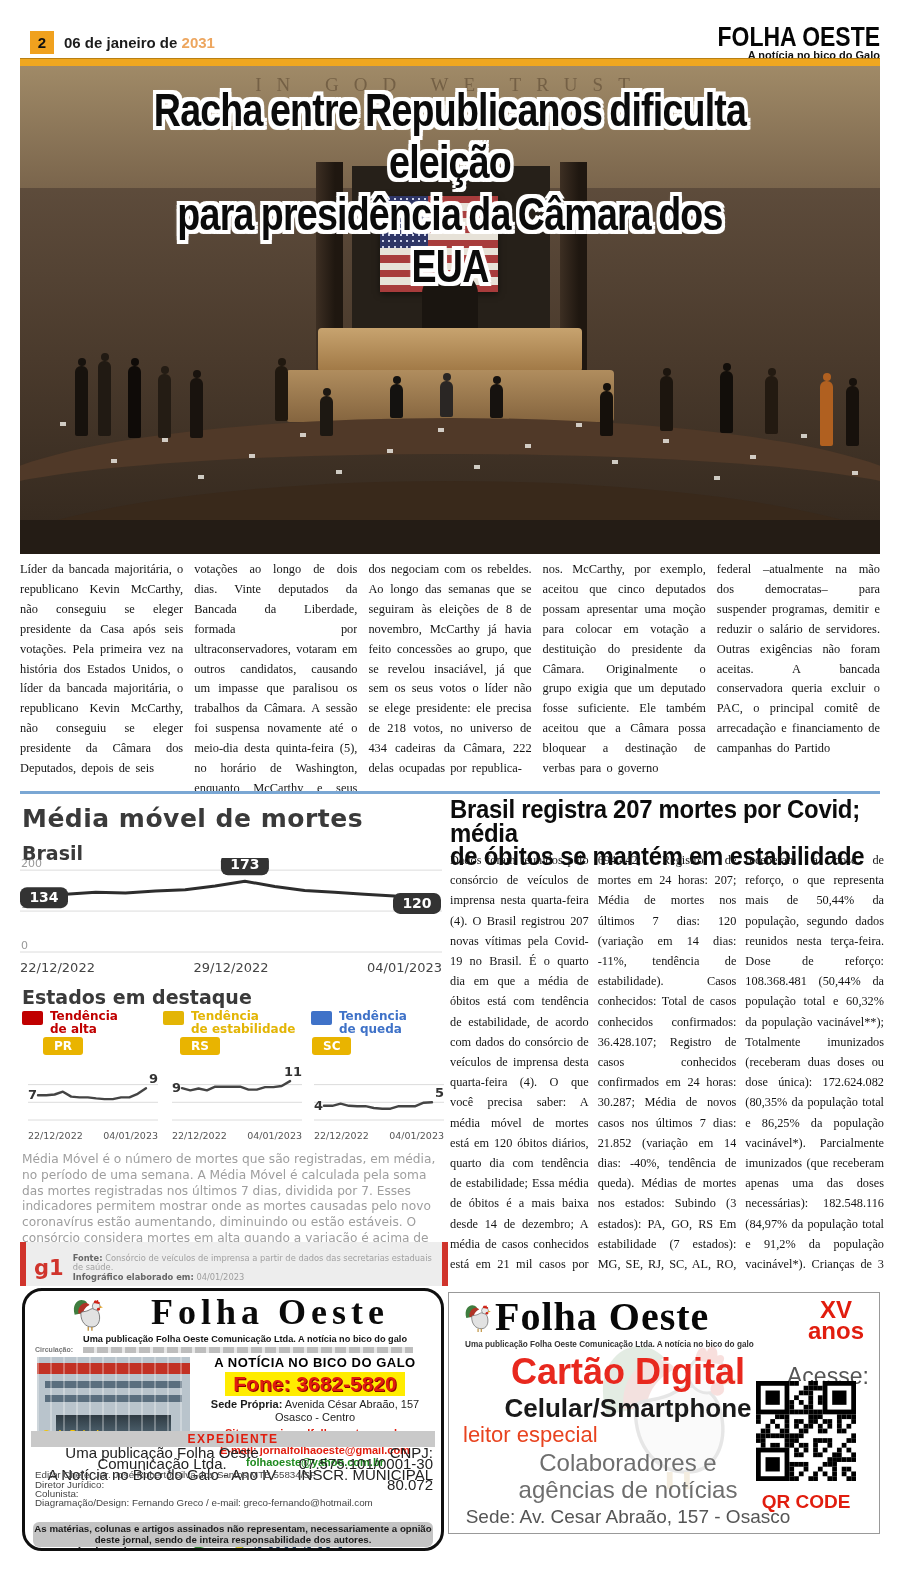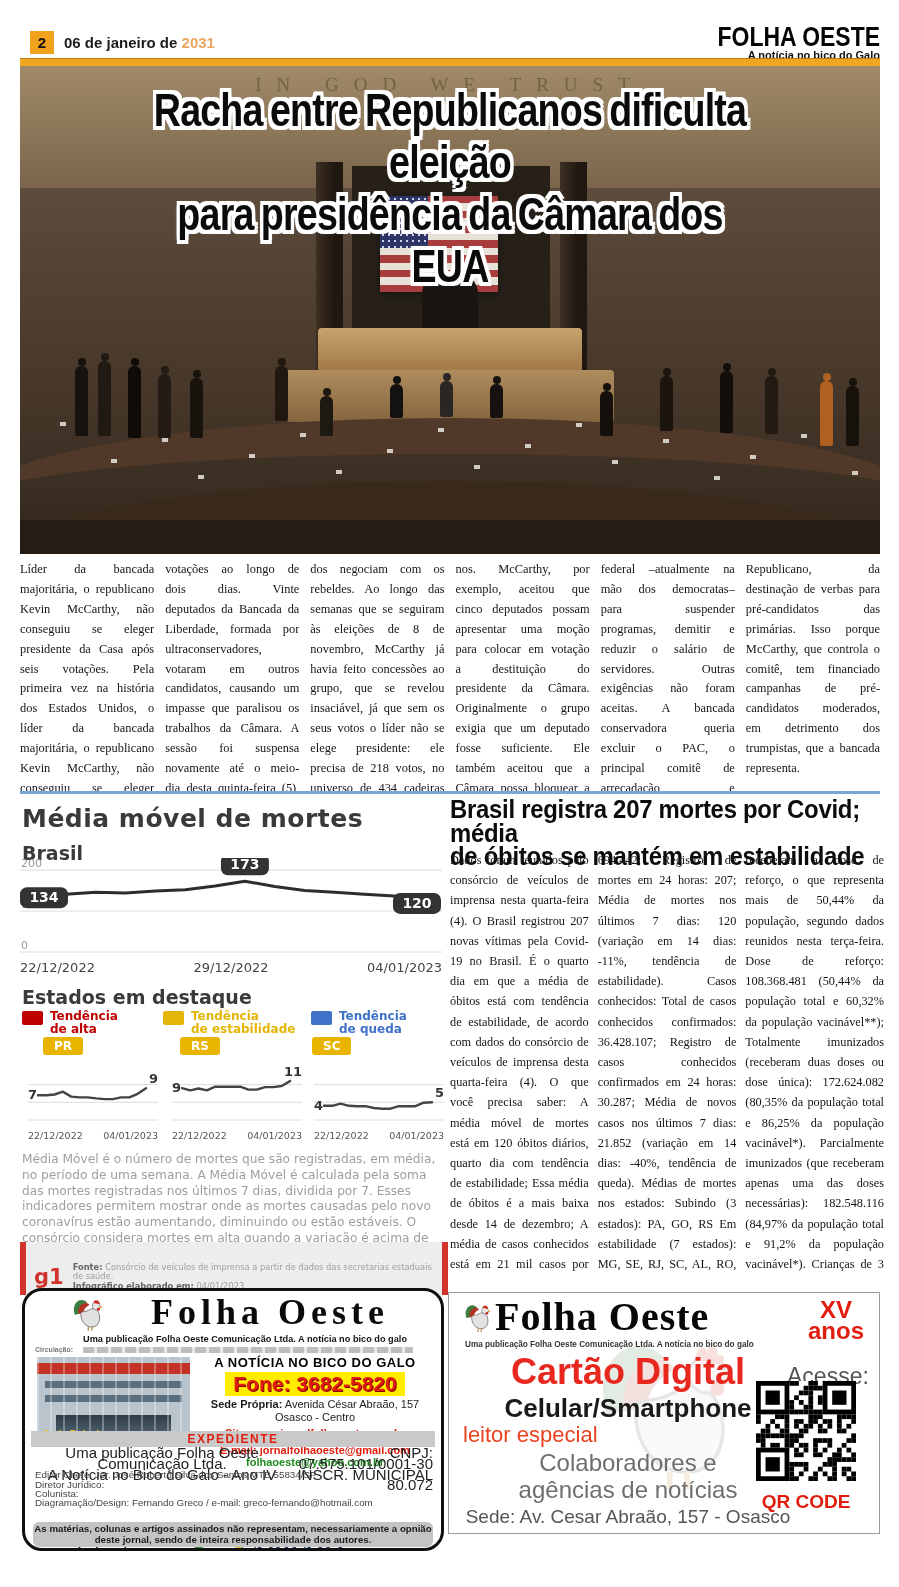--- a/index.html
+++ b/index.html
@@ -67,21 +67,21 @@
   .st-head{left:2px;top:186px;font-weight:bold;font-size:19px;color:#3a3a3a;}
   .leg-item{top:210px;display:flex;gap:7px;align-items:flex-start;}
   .leg-sw{width:21px;height:14px;border-radius:2px;margin-top:1px;}
   .leg-tx{font-weight:bold;font-size:12px;line-height:13px;}
   .stbadge{top:237px;background:#e9b400;color:#fff;font-weight:bold;font-size:12px;
            padding:2px 11px;border-radius:3px;}
   .mini-dates{top:330px;width:130px;display:flex;justify-content:space-between;
               font-size:9.5px;color:#555;}
   .note{left:2px;top:352px;width:418px;font-size:12.2px;line-height:15.8px;color:#9e9e9e;}
   .gfoot{left:0;top:442px;width:408px;height:36px;background:#ededed;border-left:6px solid #d0342c;
-         border-right:6px solid #d0342c;display:flex;align-items:center;gap:9px;padding:17px 0 0 8px;}
+         border-right:6px solid #d0342c;display:flex;align-items:center;gap:9px;padding:8px 0 0 8px;}
   .g1{color:#d0342c;font-weight:bold;font-size:21px;}
   .gtxt{font-size:8.3px;line-height:9.6px;color:#a0a0a0;}
   .gtxt b{color:#666;}
 
   
   .covid{left:450px;top:798px;width:434px;}
   .cv-head{left:0;top:0;width:470px;font-weight:bold;font-size:26px;line-height:23.5px;
            letter-spacing:-.3px;color:#0c0c0c;transform:scaleX(.92);transform-origin:left top;}
   .cv-cols{left:0;top:52px;width:434px;height:426px;display:flex;gap:9px;}
   .cv-col{flex:1;font-family:"Liberation Serif",serif;font-size:12.3px;line-height:20.2px;
@@ -226,24 +226,20 @@
     <span>Racha entre Republicanos dificulta eleição</span>
     <span>para presidência da Câmara dos EUA</span>
   </div>
 
   <div class="abs cols">
     <div class="col">Líder da bancada majoritária, o republicano Kevin McCarthy, não conseguiu se eleger presidente da Casa após seis votações.  Pela primeira vez na história dos Estados Unidos, o líder da bancada majoritária, o republicano Kevin McCarthy, não conseguiu se eleger presidente da Câmara dos Deputados, depois de seis</div>
     <div class="col">votações ao longo de dois dias. Vinte deputados da Bancada da Liberdade, formada por ultraconservadores, votaram em outros candidatos, causando um impasse que paralisou os trabalhos da Câmara. A sessão foi suspensa novamente até o meio-dia desta quinta-feira (5), no horário de Washington, enquanto McCarthy e seus alia-</div>
     <div class="col">dos negociam com os rebeldes. Ao longo das semanas que se seguiram às eleições de 8 de novembro, McCarthy já havia feito concessões ao grupo, que se revelou insaciável, já que sem os seus votos o líder não se elege presidente: ele precisa de 218 votos, no universo de 434 cadeiras da Câmara, 222 delas ocupadas por republica-</div>
     <div class="col">nos. McCarthy, por exemplo, aceitou que cinco deputados possam apresentar uma moção para colocar em votação a destituição do presidente da Câmara. Originalmente o grupo exigia que um deputado fosse suficiente. Ele também aceitou que a Câmara possa bloquear a destinação de verbas para o governo</div>
     <div class="col">federal –atualmente na mão dos democratas– para suspender programas, demitir e reduzir o salário de servidores. Outras exigências não foram aceitas. A bancada conservadora queria excluir o PAC, o principal comitê de arrecadação e financiamento de campanhas do Partido</div>
-    <div class="col">
-      <div>Republicano, da destinação de verbas para pré-candidatos das primárias. Isso porque McCarthy, que controla o comitê, tem financiado campanhas de pré-candidatos moderados, em detrimento dos trumpistas, que a bancada representa.</div>
-
-    </div>
   </div>
 
   <div class="abs blue-rule"></div>
 
   <div class="abs info">
     <div class="abs ch-title">Média móvel de mortes</div>
     <div class="abs ch-sub">Brasil</div>
     <svg class="abs" id="chart-main" width="422" height="100" style="left:0;top:58px">
         <line x1="0" y1="12.13953488372093" x2="422" y2="12.13953488372093" stroke="#dcdcdc" stroke-width="1"></line>
         <text x="1" y="9.13953488372093" font-size="11" fill="#999" font-family="DejaVu Sans">200</text>

